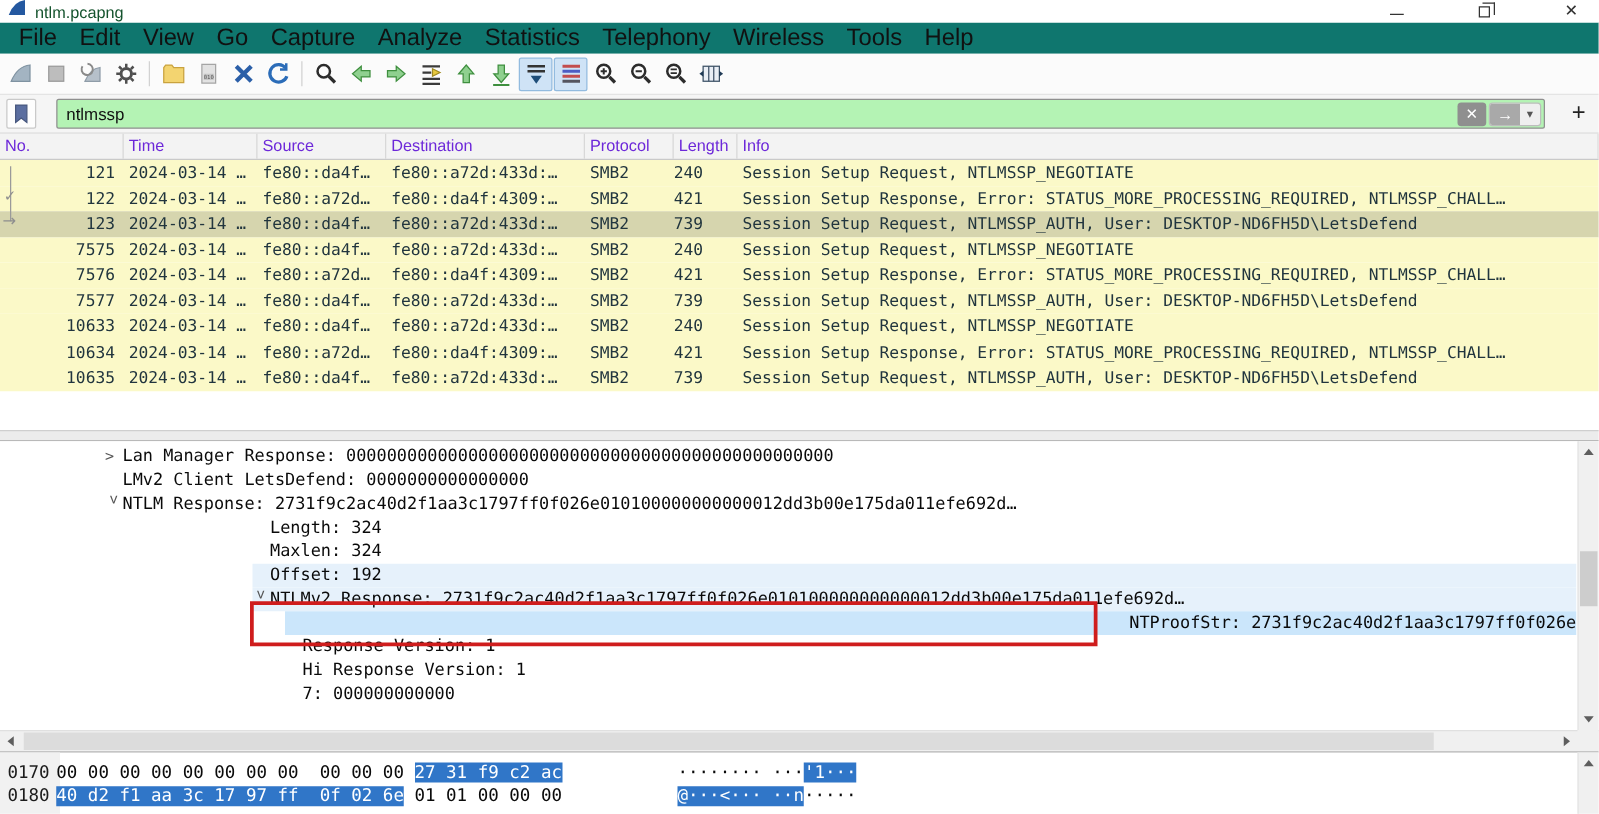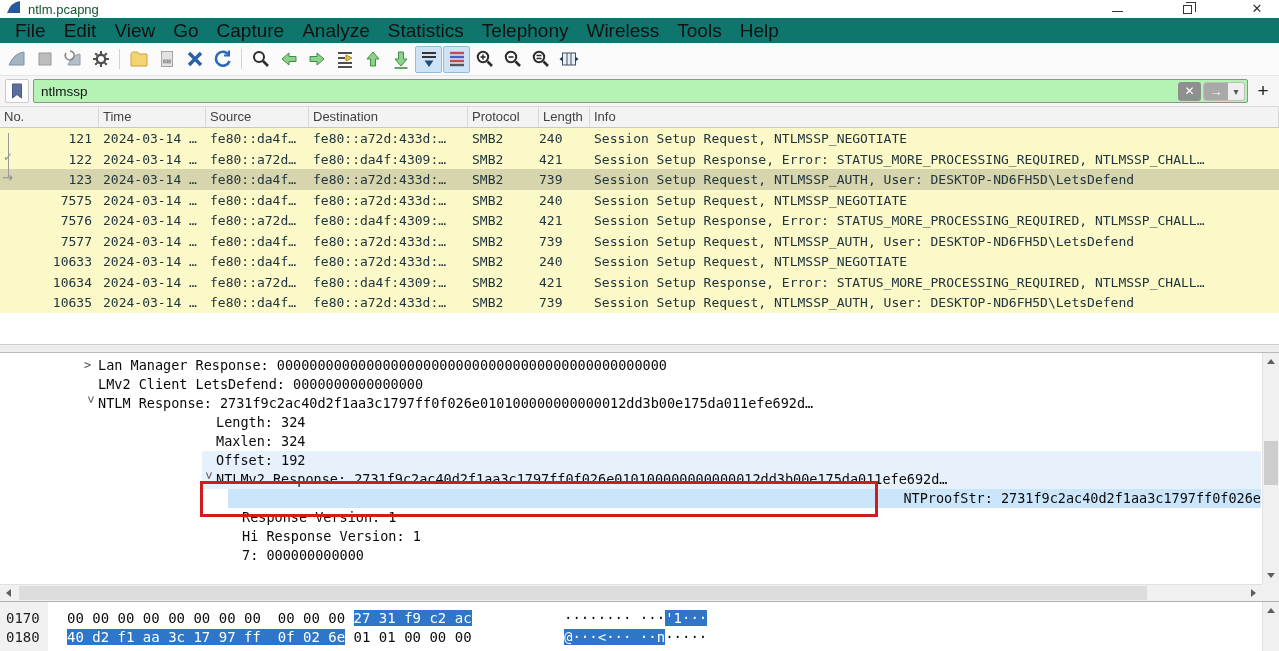--- a/index.html
+++ b/index.html
@@ -25,34 +25,34 @@
   .menu-item { padding:3px 9px; white-space:nowrap; }
 
   
   .toolbar { height:33px; display:flex; align-items:center; padding-left:3px; gap:1px; background:#fbfbfb; border-bottom:1px solid #e4e4e4; }
   .tbtn { width:27px; height:27px; display:flex; align-items:center; justify-content:center; border-radius:2px; border:1px solid transparent; }
   .tbtn.toggled { background:#cfe3f6; border-color:#92bbdf; }
   .tsep { width:1px; height:20px; background:#d2d2d2; margin:0 4px; }
   .tbtn svg { display:block; }
 
   
-  .filterbar { height:31px; display:flex; align-items:center; background:#f5f5f5; border-bottom:1px solid #dadada; padding:0 5px; gap:4px; }
+  .filterbar { height:31px; display:flex; align-items:center; background:#f5f5f5; border-bottom:1px solid #dadada; padding:0 5px; gap:16px; }
   .bookmark-btn { width:24px; height:24px; display:flex; align-items:center; justify-content:center; background:#fdfdfd; border:1px solid #c9c9c9; border-radius:2px; }
   .filter-field { flex:1; height:24px; background:#b4f3b4; border:1px solid #8f8f8f; border-radius:2px; display:flex; align-items:center; padding:0 2px 0 7px; }
   .filter-input { flex:1; background:transparent; border:none; outline:none; font-family:"Liberation Sans",sans-serif; font-size:13.5px; color:#111; }
   .ff-clear { width:23px; height:19px; background:#8f8f8f; color:#fff; border-radius:3px; display:flex; align-items:center; justify-content:center; font-size:12px; margin-right:2px; }
   .ff-applygrp { display:flex; align-items:center; background:#efefef; border:1px solid #bdbdbd; border-radius:3px; height:19px; overflow:hidden; }
   .ff-apply { width:24px; height:100%; background:#a9a9a9; color:#fff; display:flex; align-items:center; justify-content:center; font-size:13px; }
   .ff-caret { width:16px; height:100%; display:flex; align-items:center; justify-content:center; color:#555; font-size:10px; }
   .plus-btn { width:22px; height:24px; display:flex; align-items:center; justify-content:center; font-size:19px; color:#222; }
 
   
   .packet-area { position:relative; }
   .pgrid { display:grid; grid-template-columns:99px 107px 103px 159px 71px 51px 1fr; }
-  .pheader { height:21px; background:#f3f3f3; border-bottom:1px solid #c9c9c9; font-size:13px; color:#404040; }
+  .pheader { height:21px; background:#f3f3f3; border-bottom:1px solid #c9c9c9; font-size:13px; color:#6d28d9; }
   .pheader .hc { border-right:1px solid #d8d8d8; padding:2px 0 0 4px; white-space:nowrap; overflow:hidden; }
   .prow { height:20.5px; font-family:"DejaVu Sans Mono",monospace; font-size:13px; color:#21353e; background:#fbf9c8; align-items:center; }
   .prow.sel { background:#d6d5ae; }
   .prow > div { white-space:pre; overflow:hidden; padding-top:1px; }
   .c-no { text-align:right; padding-right:7px; }
   .c-time,.c-src,.c-dst,.c-proto,.c-info { padding-left:4px; }
   .c-len { padding-right:8px; }
   .marker-line { position:absolute; left:8px; top:26px; width:1px; height:44px; background:#9a9a9a; }
   .marker-check { position:absolute; left:3px; top:43px; color:#8f8f8f; font-size:12px; font-family:"DejaVu Sans",sans-serif; }
   .marker-arrow { position:absolute; left:2px; top:63px; color:#8f8f8f; font-size:13px; font-family:"DejaVu Sans",sans-serif; }
@@ -87,21 +87,21 @@
   .hbtn { width:17px; height:17px; display:flex; align-items:center; justify-content:center; }
   .htrack { flex:1; position:relative; height:100%; }
   .hthumb { position:absolute; left:2px; top:1px; bottom:1px; width:1128px; background:#dcdcdc; }
   .hcorner { width:17px; height:17px; background:#f0f0f0; }
 
   
   .hexpane { position:relative; border-top:1px solid #b2b2b2; height:52px; background:#fff; font-family:"DejaVu Sans Mono",monospace; font-size:14px; padding-top:7px; }
   .hexpane .offstrip { position:absolute; left:0; top:0; width:48px; height:100%; background:#f1f1f1; }
   .hexrow { position:relative; height:19px; display:flex; white-space:pre; align-items:center; }
   .hoff { width:45px; padding-left:6px; color:#1c1c1c; }
-  .hbytes { display:inline-block; width:452px; margin-left:22px; color:#0a0a0a; }
+  .hbytes { display:inline-block; width:452px; margin-left:0; color:#0a0a0a; }
   .hascii { margin-left:45px; color:#0a0a0a; }
   .hsel { background:#3076c8; color:#fff; }
   .hex-vsb { position:absolute; right:0; top:0; width:17px; height:100%; background:#f0f0f0; border-left:1px solid #e3e3e3; }
 </style>
 </head>
 <body>
 
 <div class="titlebar">
   <span class="app-icon">
     <svg width="16" height="14" viewBox="0 0 16 14">

